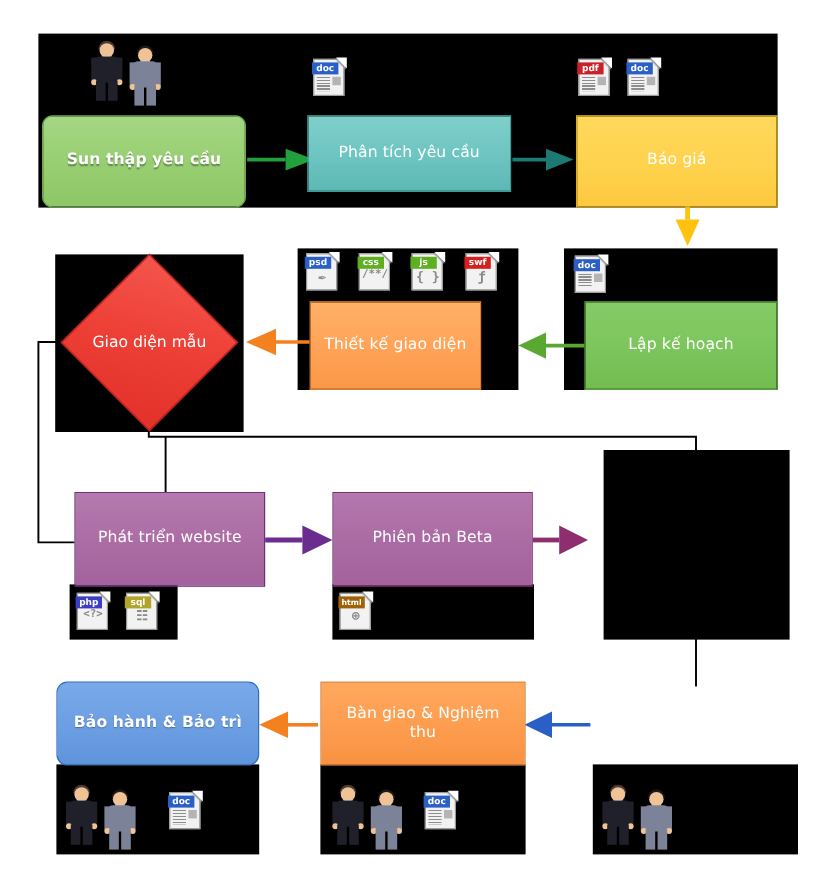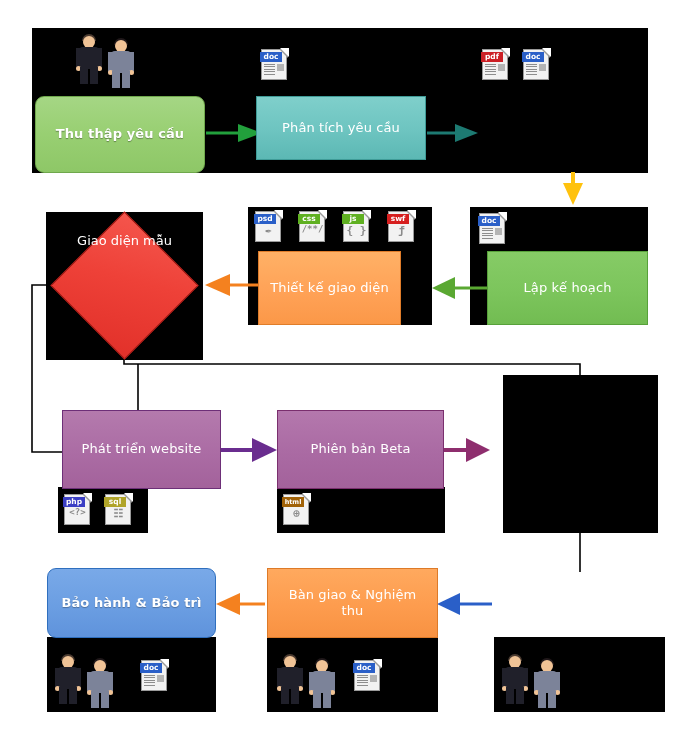--- a/index.html
+++ b/index.html
@@ -79,21 +79,21 @@
   .dia-red{
     background:linear-gradient(150deg,#f4554c 0%,#ee4138 45%,#e2312a 100%);
     border:1px solid #cf241d;
   }
   .dia-pink{
     background:linear-gradient(150deg,#fb91b7 0%,#f87dab 45%,#f56ba0 100%);
     border:1px solid #ef5c93;
   }
   .dia-wrap .dlabel{
     position:absolute;inset:0;
-    display:flex;justify-content:center;
+    display:flex;align-items:center;justify-content:center;
     color:#fff;font-size:13px;white-space:nowrap;
   }
   
   #wires{position:absolute;left:0;top:0;width:690px;height:747px;pointer-events:none;}
   
   .fico{position:absolute;width:31px;height:34px;}
   .fico .pg{
     position:absolute;left:2px;top:2px;width:26px;height:31px;
     background:#f2f2f2;border:1px solid #9a9a9a;
     box-sizing:border-box;
@@ -210,27 +210,30 @@
       <polygon points="460,593 437,604 460,615" fill="#2a5fc8"></polygon>
     </g>
 
     <g>
       <line x1="265" y1="604" x2="240" y2="604" stroke="#f4811f" stroke-width="3"></line>
       <polygon points="240,593 216,604 240,615" fill="#f4811f"></polygon>
     </g>
   </svg>
 
   <div class="node rnd green" style="left:35px;top:96px;width:170px;height:77px;">
-    <span>Thu thập yêu cầu</span>
+    <span>Sun thập yêu cầu</span>
   </div>
 
   <div class="node teal" style="left:256px;top:96px;width:170px;height:64px;">
     <span>Phân tích yêu cầu</span>
   </div>
 
+  <div class="node yellow" style="left:480px;top:96px;width:168px;height:77px;">
+    <span>Báo giá</span>
+  </div>
 
   <div class="person man" style="left:76px;top:33px;">
     <div class="hair"></div>
       <div class="head"></div>
       <div class="shirt"></div>
       <div class="tie"></div>
     <div class="torso"></div>
       <div class="armL"></div>
       <div class="armR"></div>
     <div class="hand" style="left:0px;"></div>

